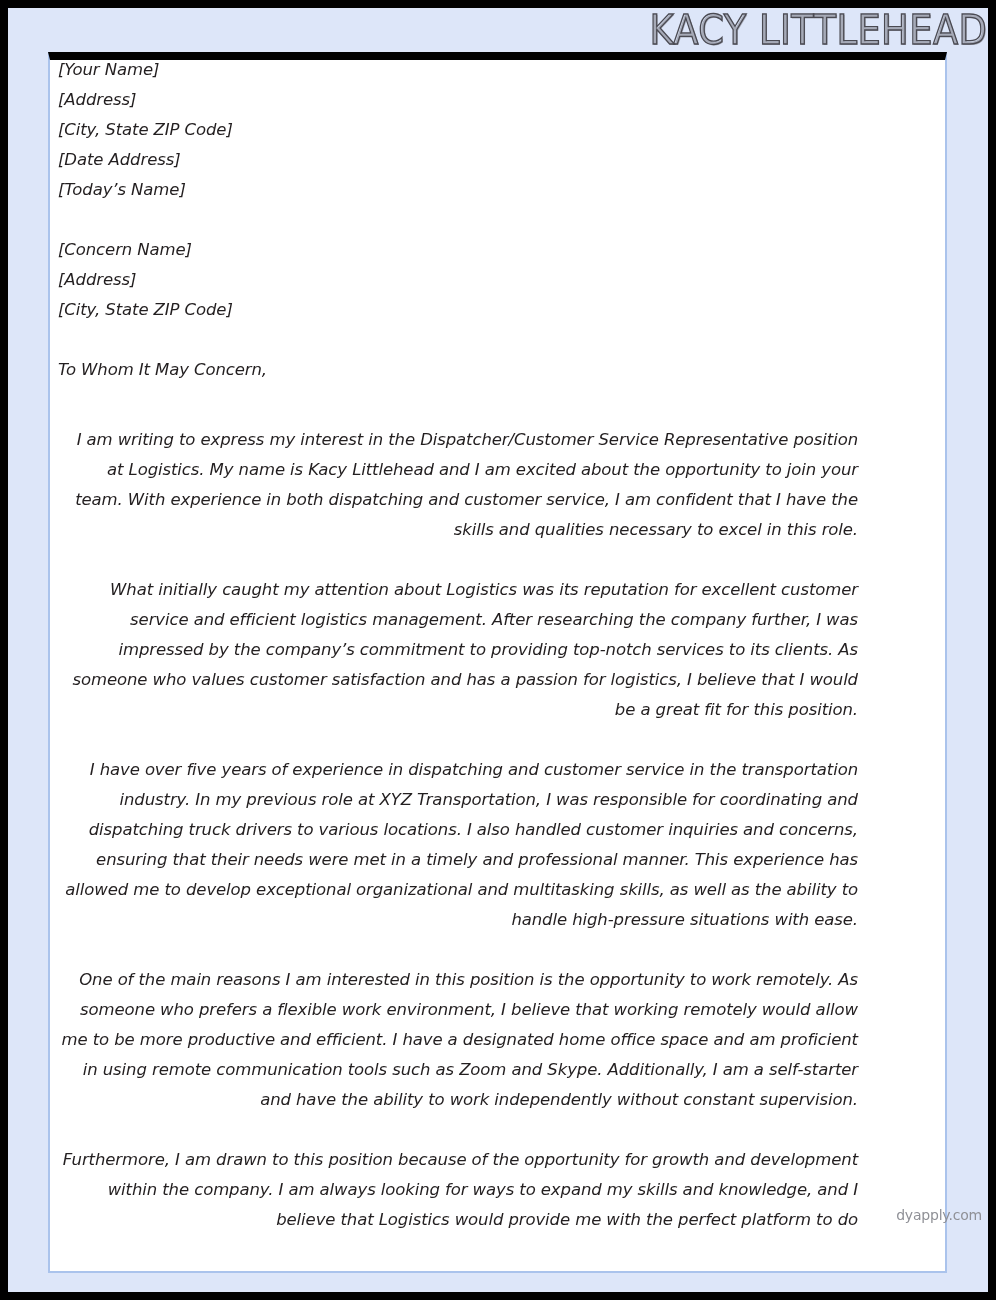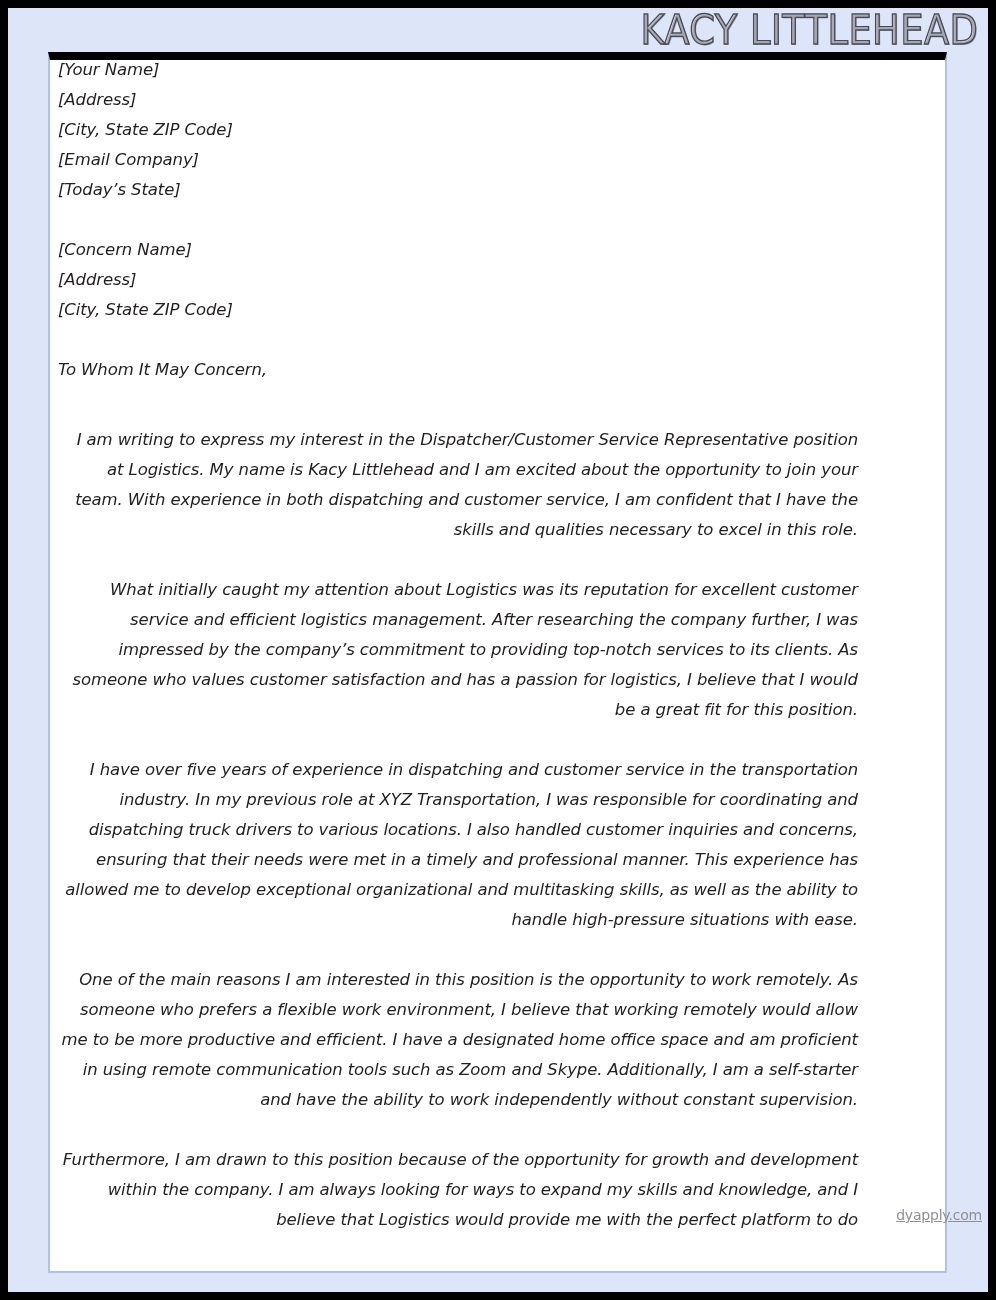--- a/index.html
+++ b/index.html
@@ -39,21 +39,21 @@
   
   #header {
     position: absolute;
     left: 0;
     top: 0;
     right: 0;
     height: 44px;
     display: flex;
     align-items: center;
     justify-content: flex-end;
-    padding-right: 10px;
+    padding-right: 1px;
     box-sizing: border-box;
     border-radius: 6px;
   }
 
   #header-name {
     font-family: "DejaVu Sans", sans-serif;
     font-size: 40px;
     line-height: 40px;
     letter-spacing: 0.5px;
     font-weight: 400;
@@ -122,43 +122,42 @@
   #watermark {
     position: absolute;
     right: 6px;
     top: 1199px;
     font-family: "DejaVu Sans", sans-serif;
     font-size: 14px;
     line-height: 16px;
     color: #8f9096;
     white-space: nowrap;
     letter-spacing: -0.2px;
-    text-decoration: underline;
   }
 </style>
 </head>
 <body>
 
 <div id="frame">
   <div id="canvas">
 
     <div id="header">
       <div id="header-name">KACY LITTLEHEAD</div>
     </div>
 
     <div id="page"></div>
 
     <div id="letter">
 
       <div class="addr-block">
         <span class="addr-line">[Your Name]</span>
         <span class="addr-line">[Address]</span>
         <span class="addr-line">[City, State ZIP Code]</span>
-        <span class="addr-line">[Email Company]</span>
-        <span class="addr-line">[Today’s State]</span>
+        <span class="addr-line">[Date Address]</span>
+        <span class="addr-line">[Today’s Name]</span>
       </div>
 
       <div class="addr-block">
         <span class="addr-line">[Concern Name]</span>
         <span class="addr-line">[Address]</span>
         <span class="addr-line">[City, State ZIP Code]</span>
       </div>
 
       <p class="salutation">To Whom It May Concern,</p>
 

